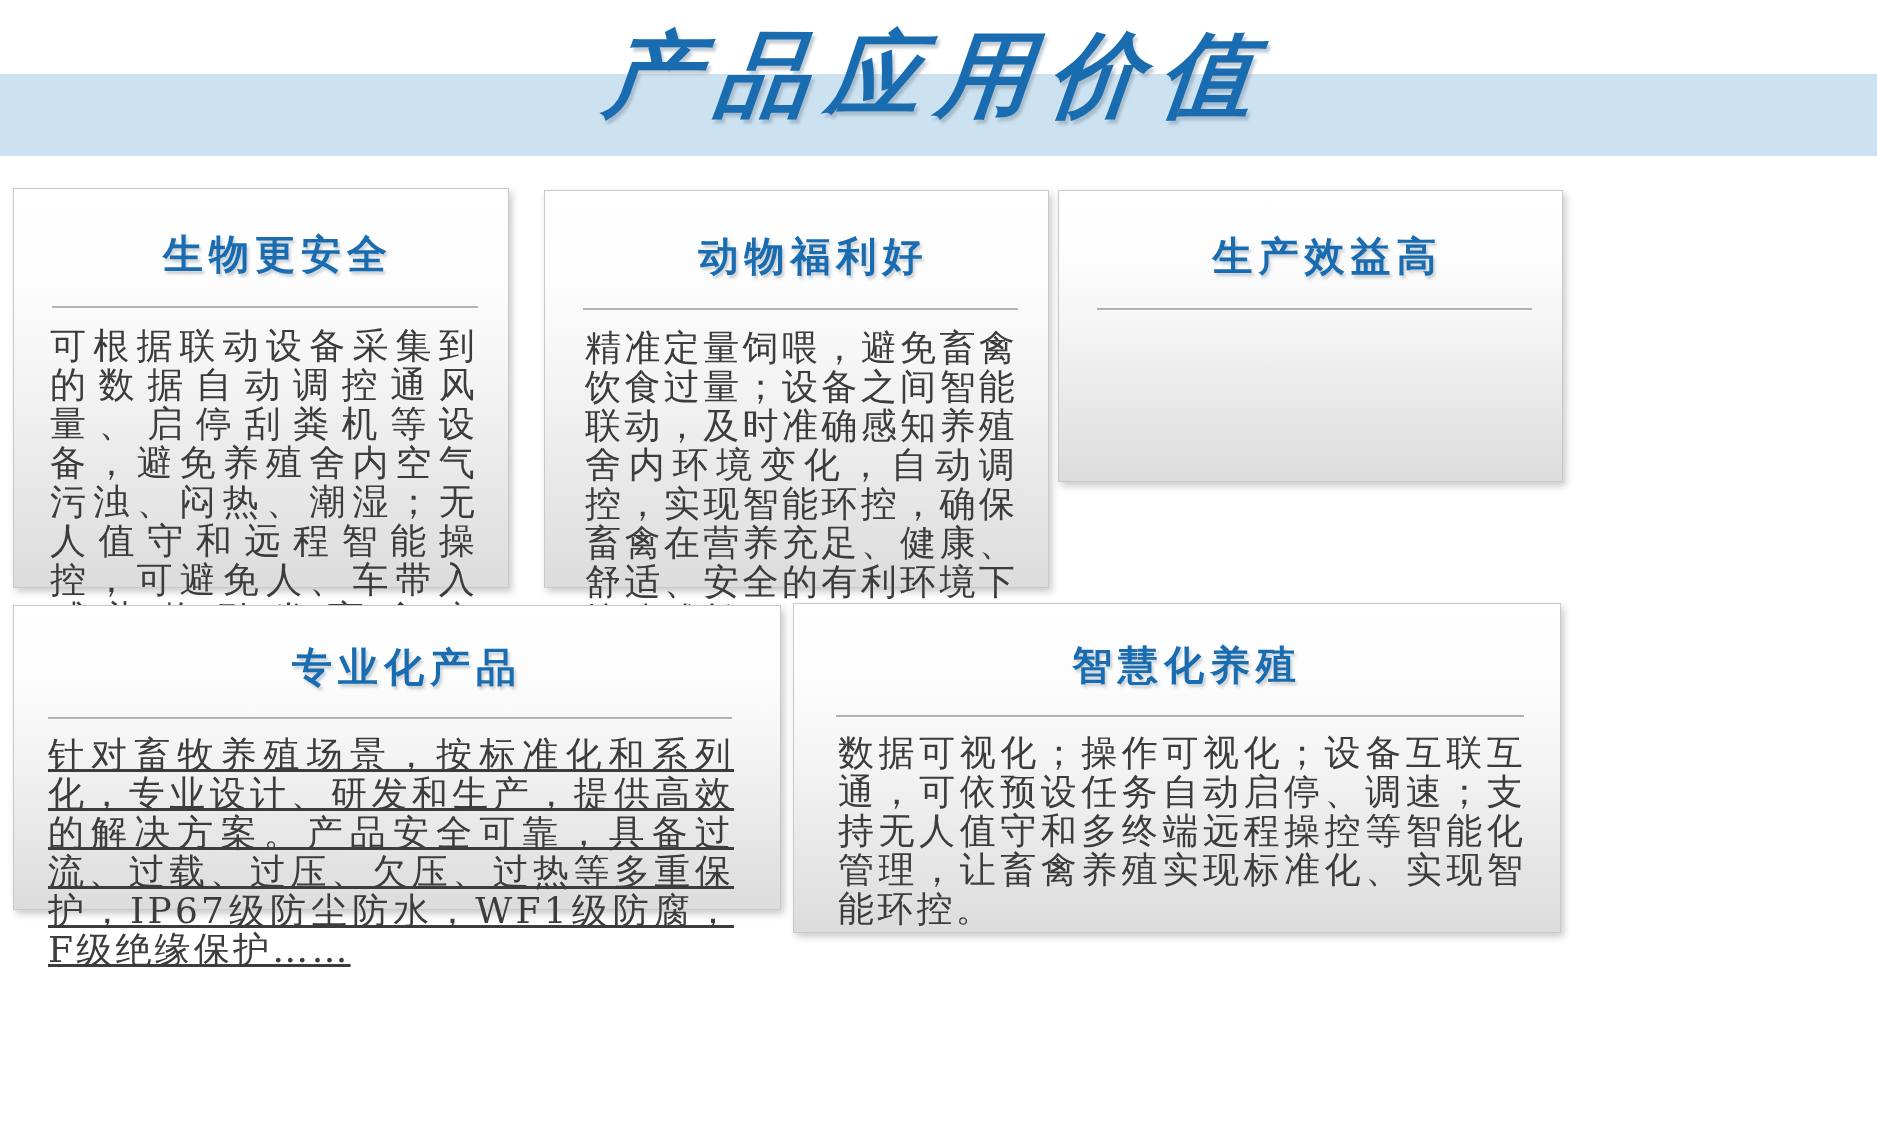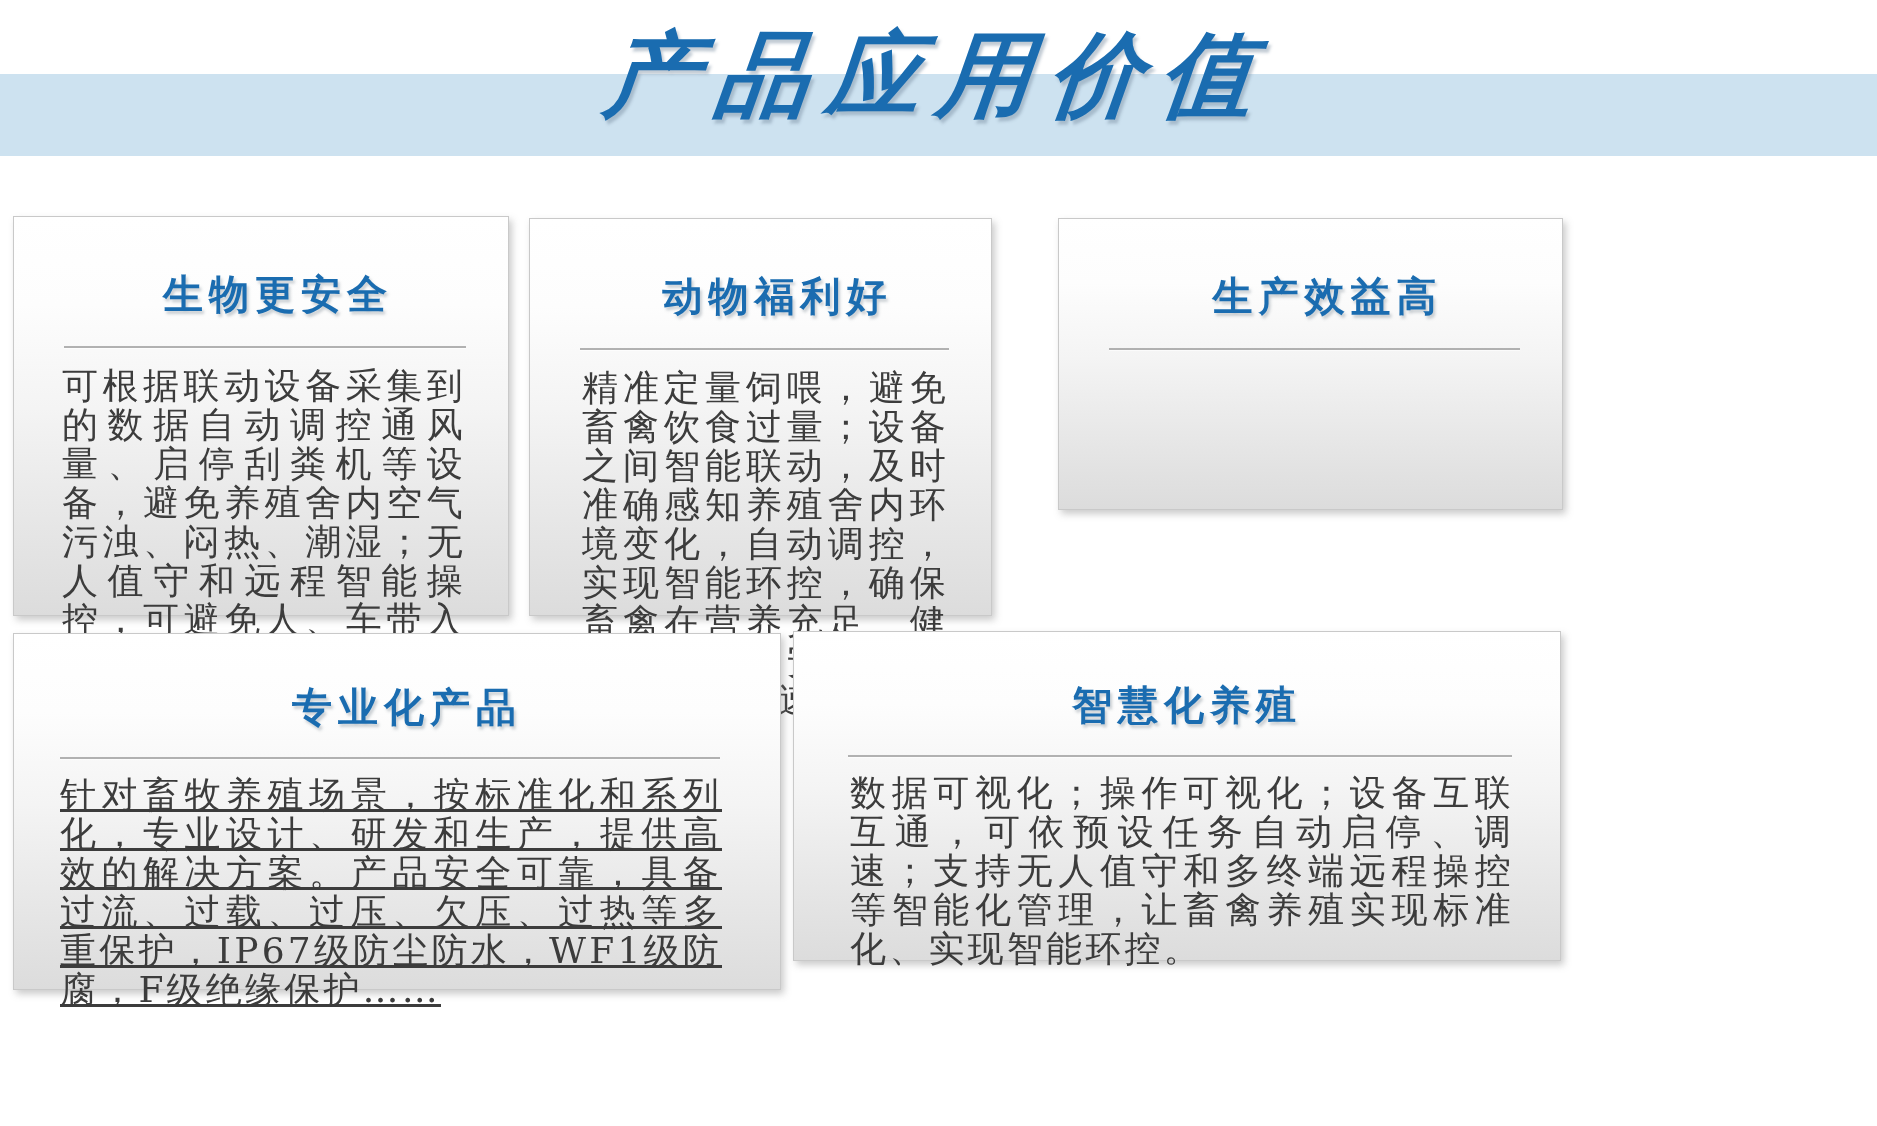--- a/index.html
+++ b/index.html
@@ -49,22 +49,21 @@
     position: absolute;
     box-sizing: border-box;
     border: 1px solid #c9c9c9;
     background: linear-gradient(to bottom,
                 #ffffff 0%,
                 #fdfdfd 22%,
                 #f4f4f4 48%,
                 #e6e6e6 78%,
                 #dcdcdc 100%);
     box-shadow: 3px 4px 7px rgba(120,120,120,0.38);
-    padding: 12px;
-    margin-top: 28px;
+    padding: 0;
   }
   .card-title {
     width: 100%;
     box-sizing: border-box;
     text-align: center;
     font-family: "DejaVu Sans", "Liberation Sans", sans-serif;
     font-weight: bold;
     font-size: 40px;
     letter-spacing: 6px;
     color: #1a6cb0;
@@ -82,37 +81,37 @@
     font-size: 36px;
     line-height: 39px;
     color: #3c3c3c;
     letter-spacing: 3.2px;
     text-align: justify;
     text-justify: inter-ideograph;
   }
 
   
   #card-bio        { left: 13px;   top: 188px;  width: 496px; height: 400px; }
-  #card-welfare    { left: 529px;  top: 190px;  width: 463px; height: 398px; }
+  #card-welfare    { left: 544px;  top: 190px;  width: 505px; height: 398px; }
   #card-efficiency { left: 1058px; top: 190px;  width: 505px; height: 292px; }
 
   #card-bio .card-title,
   #card-welfare .card-title,
   #card-efficiency .card-title { margin-top: 38px; padding-left: 34px; }
 
   #card-bio .card-rule        { margin: 24px 30px 0 38px; }
   #card-welfare .card-rule    { margin: 24px 30px 0 38px; }
   #card-efficiency .card-rule { margin: 24px 30px 0 38px; }
 
   #card-bio .card-body        { margin: 18px 30px 0 36px; }
   #card-welfare .card-body    { margin: 18px 30px 0 40px; }
   #card-efficiency .card-body { margin: 18px 30px 0 40px; }
 
   
-  #card-professional { left: 13px;  top: 605px; width: 768px; height: 357px; }
+  #card-professional { left: 13px;  top: 605px; width: 768px; height: 305px; }
   #card-smart        { left: 793px; top: 603px; width: 768px; height: 330px; }
 
   #card-professional .card-title { margin-top: 34px; padding-left: 20px; }
   #card-smart .card-title        { margin-top: 34px; padding-left: 20px; }
 
   #card-professional .card-rule  { margin: 22px 48px 0 34px; }
   #card-smart .card-rule         { margin: 22px 36px 0 42px; }
 
   #card-professional .card-body  { margin: 16px 46px 0 34px; text-decoration: underline; }
   #card-smart .card-body         { margin: 16px 34px 0 44px; }

